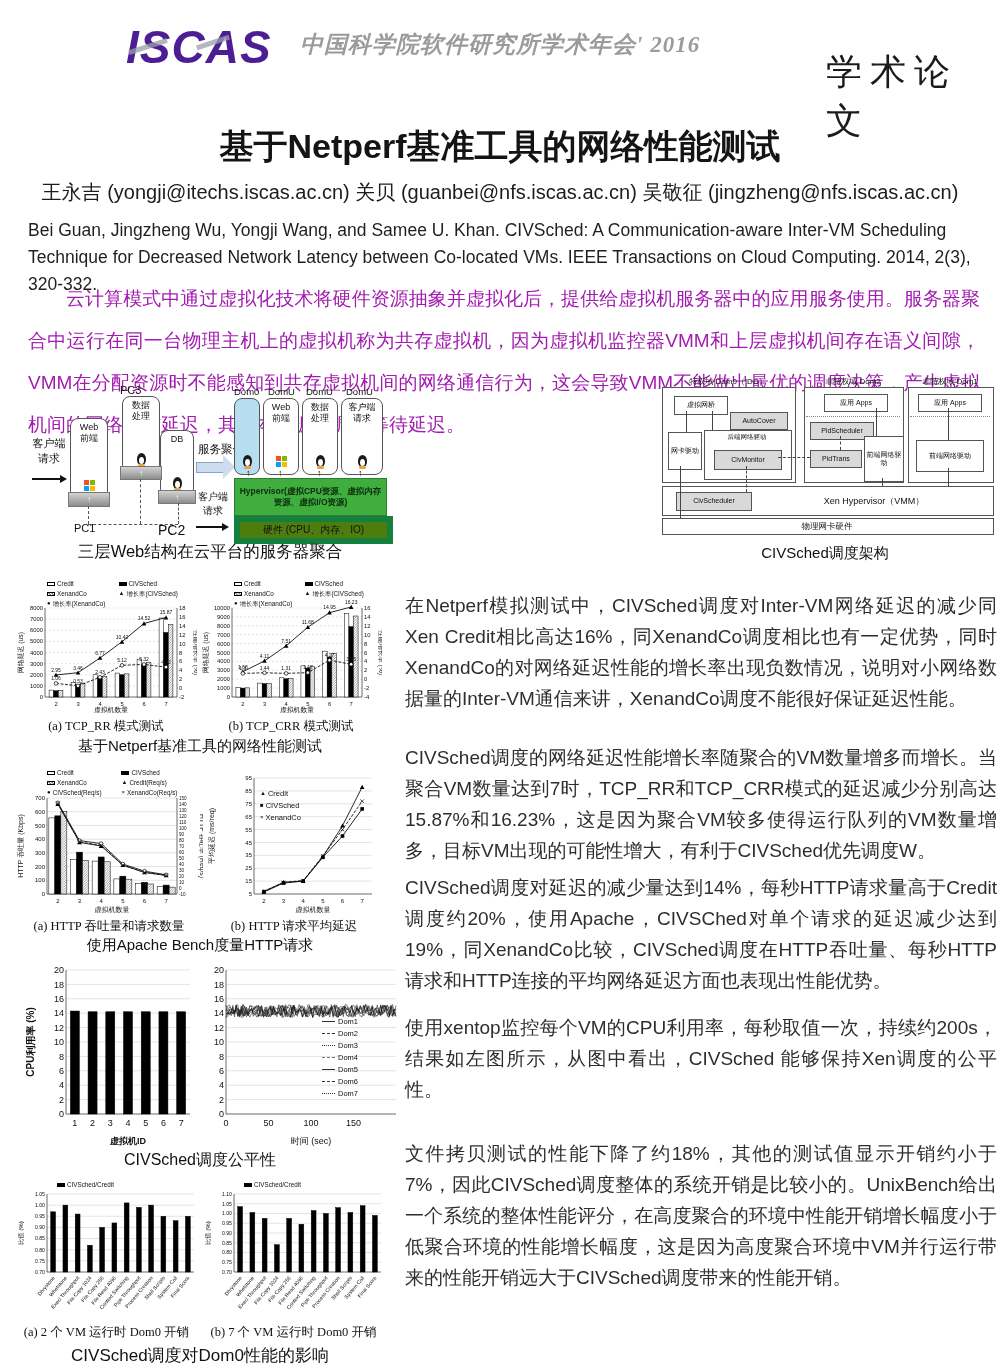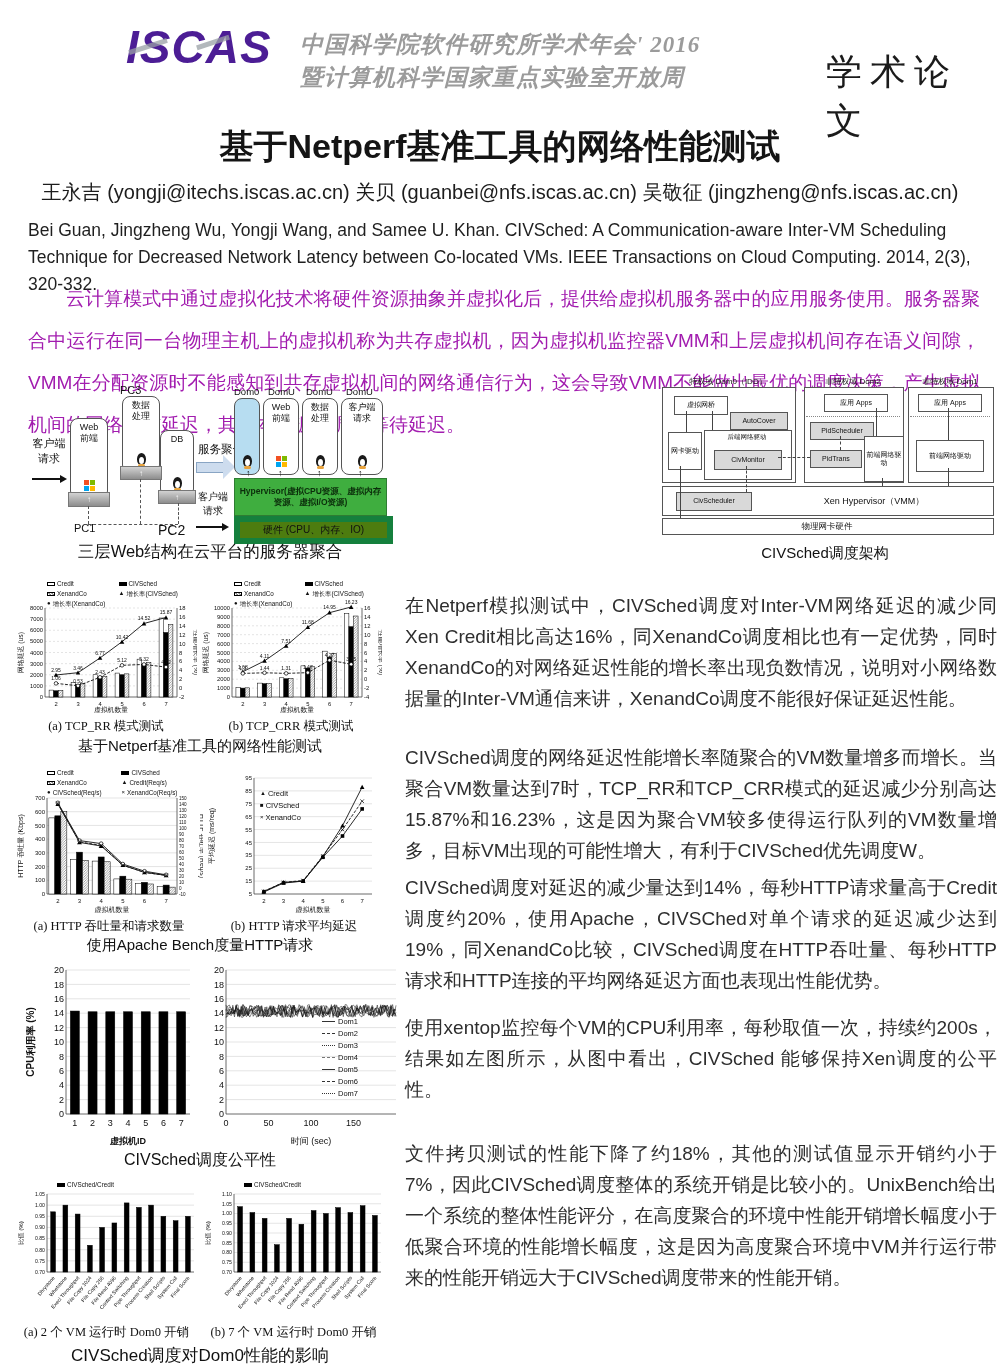--- a/index.html
+++ b/index.html
@@ -86,21 +86,20 @@
 </head>
 <body>
 
 <div class="page">
 
   <div class="logo">ISCAS</div>
   <div class="stripe" style="left:128px;top:44px;width:40px"></div>
   <div class="stripe" style="left:196px;top:40px;width:34px"></div>
   <div class="event">
     <div>中国科学院软件研究所学术年会' 2016</div>
-    <div>暨计算机科学国家重点实验室开放周</div>
   </div>
   <div class="badge">学术论文</div>
 
   <div class="title">基于Netperf基准工具的网络性能测试</div>
   <div class="authors">王永吉 (yongji@itechs.iscas.ac.cn)  关贝 (guanbei@nfs.iscas.ac.cn)  吴敬征 (jingzheng@nfs.iscas.ac.cn)</div>
   <div class="citation">Bei Guan, Jingzheng Wu, Yongji Wang, and Samee U. Khan. CIVSched: A Communication-aware Inter-VM Scheduling Technique for Decreased Network Latency between Co-located VMs. IEEE Transactions on Cloud Computing. 2014, 2(3), 320-332.</div>
   <div class="abstract">云计算模式中通过虚拟化技术将硬件资源抽象并虚拟化后，提供给虚拟机服务器中的应用服务使用。服务器聚合中运行在同一台物理主机上的虚拟机称为共存虚拟机，因为虚拟机监控器VMM和上层虚拟机间存在语义间隙，VMM在分配资源时不能感知到共存虚拟机间的网络通信行为，这会导致VMM不能做出最优的调度决策，产生虚拟机间的网络通信延迟，其根本来源是调度等待延迟。</div>
 
   <div class="figw">
     <div class="t" style="left:0;top:50px;width:38px;font-size:11px;text-align:center">客户端请求</div>

